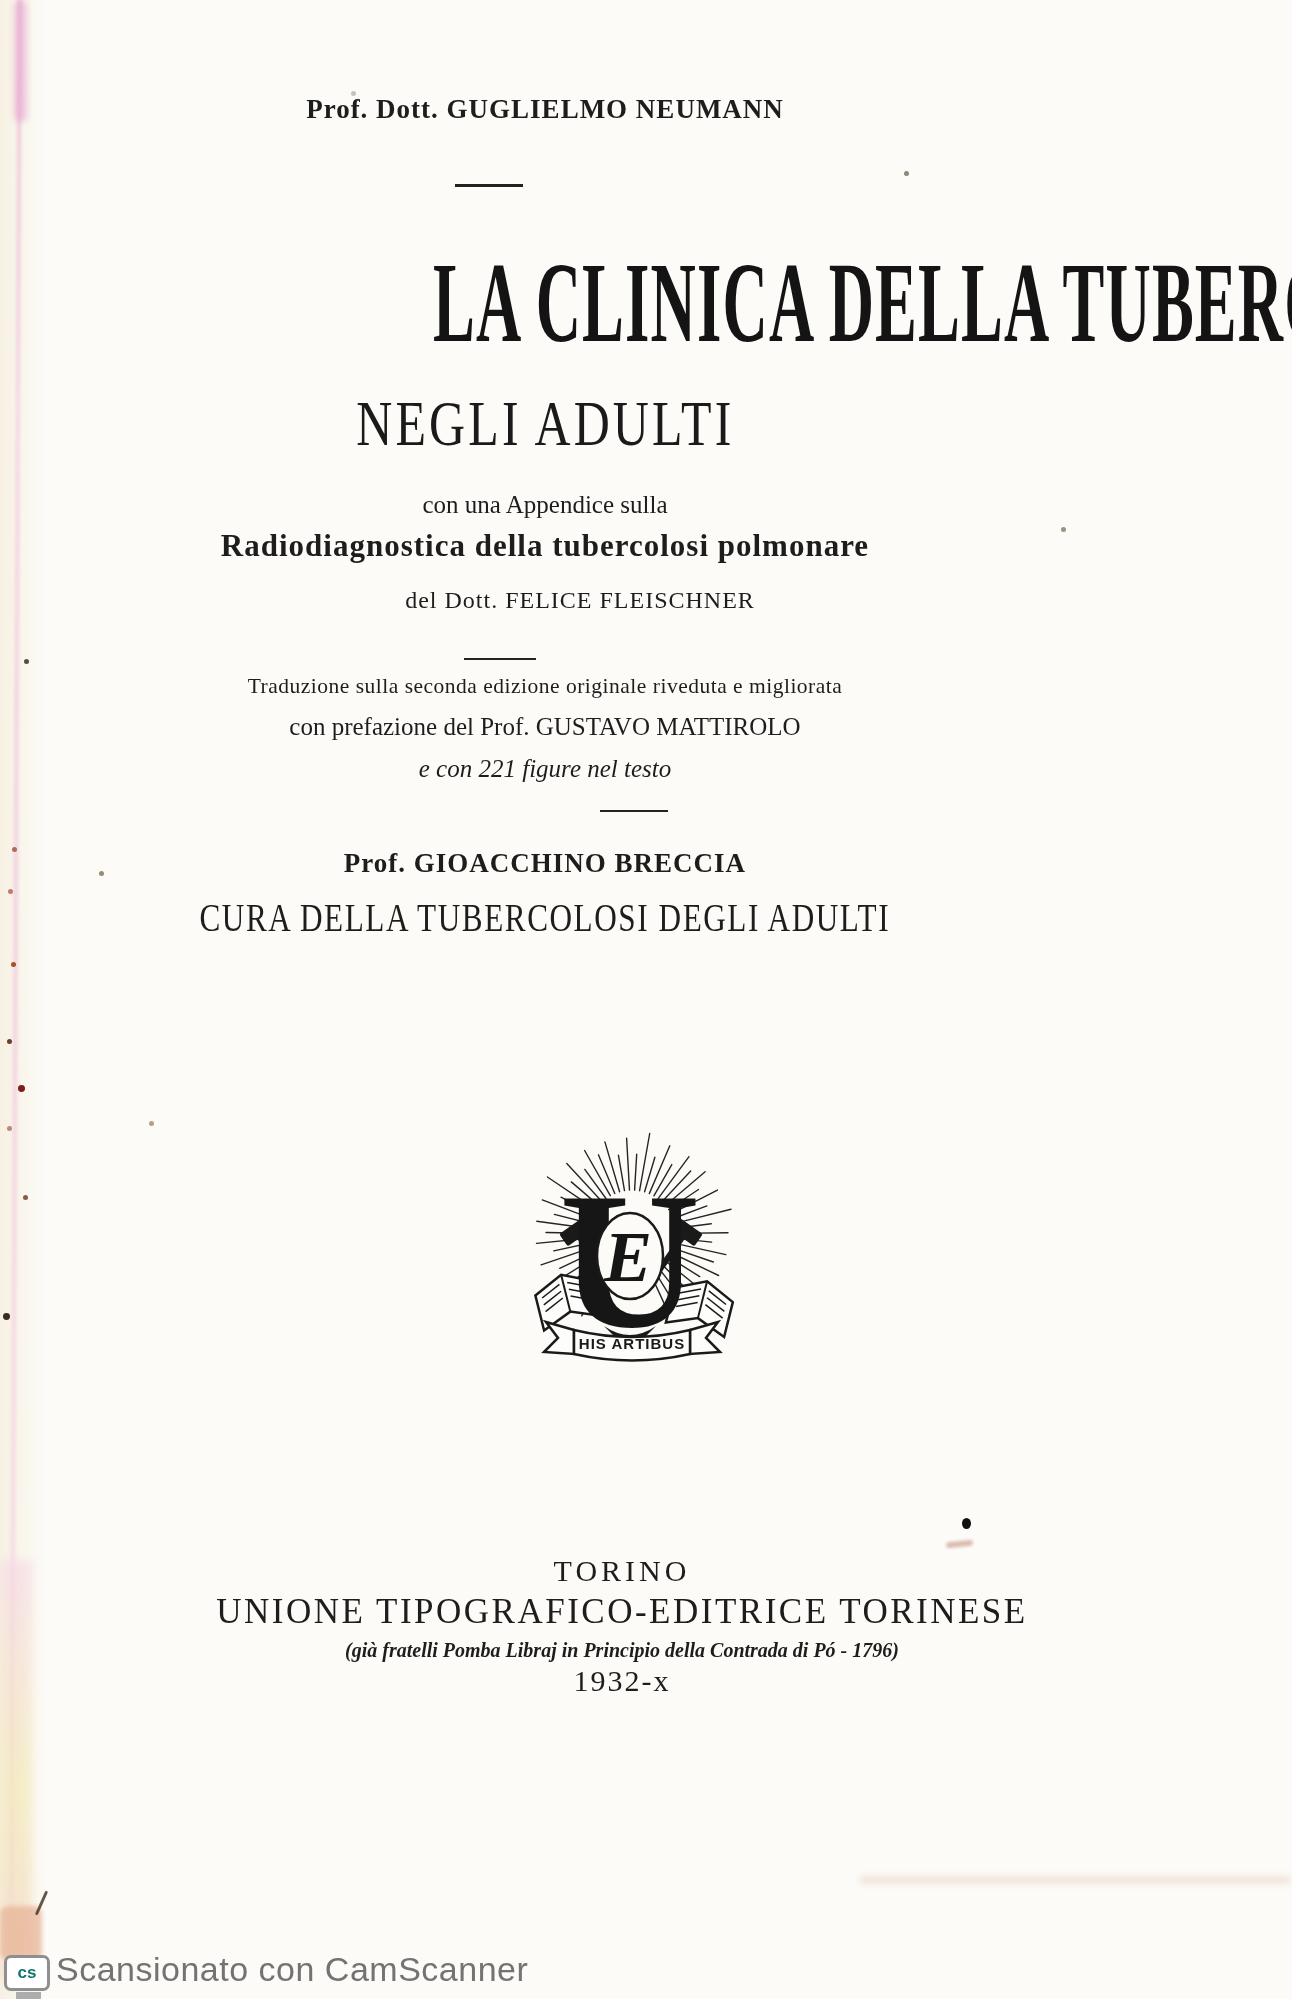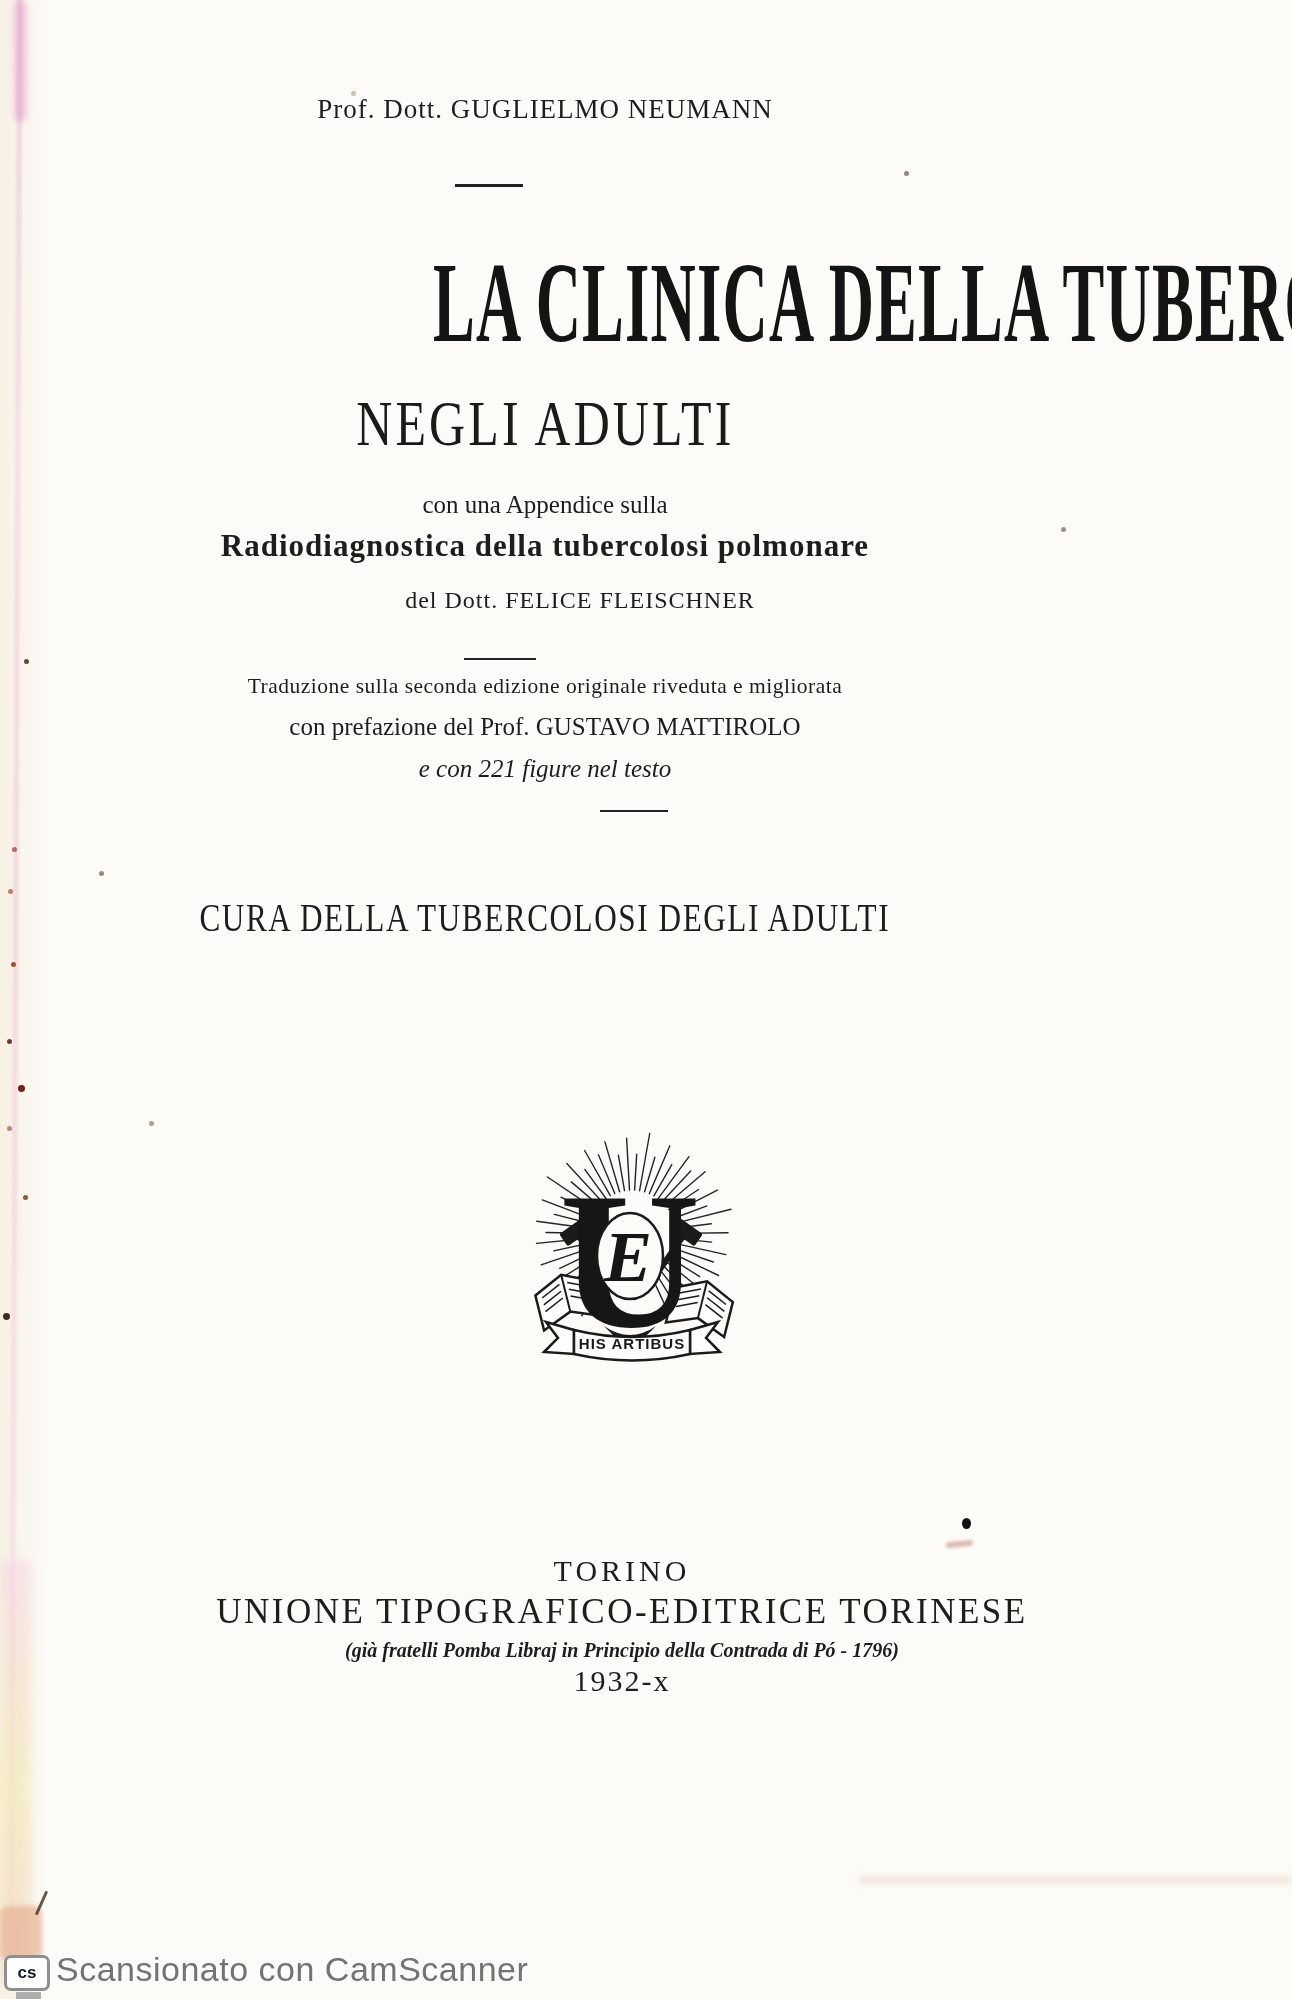--- a/index.html
+++ b/index.html
@@ -3,21 +3,21 @@
 <meta charset="utf-8">
 <style>
   html,body{margin:0;padding:0;background:#e8e8e8;}
   .scan{
     position:relative;width:1292px;height:1999px;overflow:hidden;
     background:#fcfbf7;color:#1d1d1d;
     font-family:"Liberation Serif","DejaVu Serif",serif;
   }
   .line{position:absolute;left:0;width:1090px;text-align:center;white-space:nowrap;line-height:1;}
   .shift-right{left:77px;}
-  .author-line{top:96px;font-size:27px;font-weight:normal;letter-spacing:1px;}
+  .author-line{top:96px;font-size:27px;font-weight:bold;letter-spacing:1px;}
   .rule{position:absolute;background:#222;}
   .rule1{top:184px;left:455px;width:68px;height:3px;}
   .rule2{top:658px;left:464px;width:72px;height:2px;}
   .rule3{top:810px;left:600px;width:68px;height:2px;}
   .main-title{top:246px;}
   .main-title span{display:inline-block;font-size:112px;font-weight:bold;letter-spacing:2px;transform:scale(0.56,1.02);transform-origin:50% 50%;color:#141414;}
   .subtitle{top:392px;}
   .subtitle span{display:inline-block;font-size:64px;letter-spacing:4px;transform:scaleX(0.78);transform-origin:50% 50%;color:#1a1a1a;}
   .appendix-intro{top:492px;font-size:25px;}
   .appendix-title{top:530px;font-size:31px;font-weight:bold;letter-spacing:1px;}
@@ -51,21 +51,21 @@
       25px 660px 0 1px #5d4a3a, 13px 848px 0 1px #b26a5e, 9px 890px 0 1px #c47a6a,
       12px 963px 0 1px #a2522f, 8px 1040px 0 1px #6b3d2a, 20px 1087px 0 2px #7c1f18,
       8px 1127px 0 1px #b98a6f, 24px 1196px 0 1px #8a5a42, 5px 1315px 0 2px #3a2d20,
       100px 872px 0 1px #9a8a74, 150px 1122px 0 1px #b0a189, 352px 92px 0 1px #c9c2b4,
       905px 172px 0 1px #8f8878, 1062px 528px 0 1px #9a9283;}
   .slash-mark{position:absolute;left:40px;top:1890px;width:3px;height:26px;background:#4a3a28;transform:rotate(24deg);border-radius:2px;opacity:.85;}
 
   
   .cs-badge{position:absolute;left:4px;top:1955px;width:40px;height:30px;border:3px solid #8f8f8f;border-radius:7px;background:#fff;
     display:flex;align-items:center;justify-content:center;
-    font-family:"Liberation Sans","DejaVu Sans",sans-serif;font-size:17px;font-weight:bold;color:#0f172a;}
+    font-family:"Liberation Sans","DejaVu Sans",sans-serif;font-size:17px;font-weight:bold;color:#0f766e;}
   .cs-tab{position:absolute;left:9px;top:34px;width:25px;height:9px;background:#adadad;border-radius:0 0 4px 4px;}
   .cs-text{position:absolute;left:56px;top:1950px;font-family:"Liberation Sans","DejaVu Sans",sans-serif;
     font-size:34px;color:#737373;letter-spacing:0.5px;white-space:nowrap;}
 </style>
 </head>
 <body>
 
 <div class="scan">
 
   <div class="left-tint"></div>
@@ -92,20 +92,21 @@
   <div class="line appendix-author">del Dott. FELICE FLEISCHNER</div>
 
   <div class="rule rule2"></div>
 
   <div class="line trad-note">Traduzione sulla seconda edizione originale riveduta e migliorata</div>
   <div class="line pref-note">con prefazione del Prof. GUSTAVO MATTIROLO</div>
   <div class="line fig-note">e con 221 figure nel testo</div>
 
   <div class="rule rule3"></div>
 
+  <div class="line contrib-name">Prof. GIOACCHINO BRECCIA</div>
   <div class="line contrib-work">
     <span>CURA DELLA TUBERCOLOSI DEGLI ADULTI</span>
   </div>
 
   <svg class="emblem" viewBox="0 0 224 256">
     <g id="rays" stroke="#1a1a1a" stroke-width="1.4" stroke-linecap="round" opacity="0.95">
         <line x1="89.4" y1="143.9" x2="71.7" y2="181.9"></line>
         <line x1="84.9" y1="141.5" x2="57.7" y2="185.8"></line>
         <line x1="80.8" y1="138.6" x2="58.5" y2="166.9"></line>
         <line x1="77.0" y1="135.2" x2="40.4" y2="172.1"></line>

